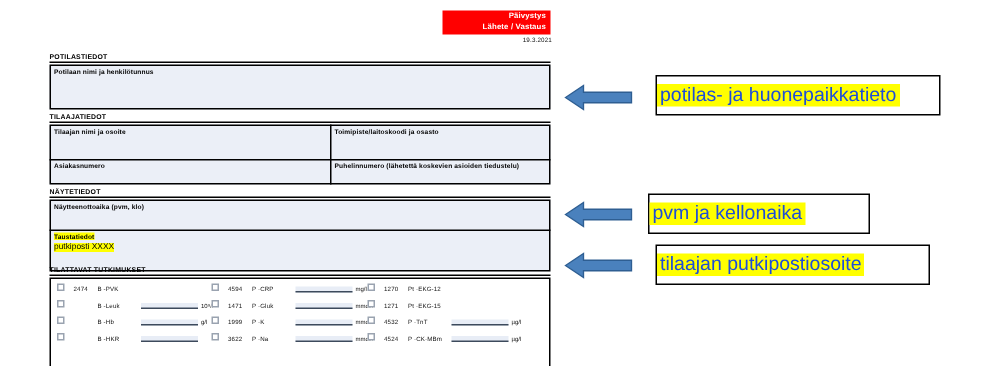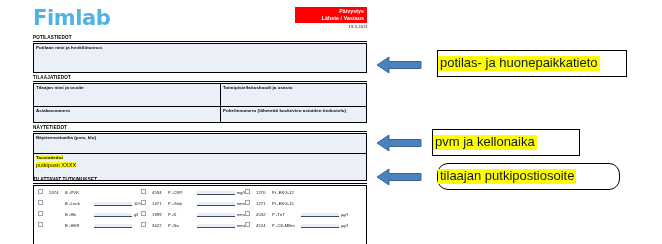--- a/index.html
+++ b/index.html
@@ -83,30 +83,29 @@
   .unit{
     position:absolute;font-size:4px;color:#111;white-space:nowrap;
   }
 
   
   .callout{
     position:absolute;border:1px solid #000;background:#ffffff;
     box-sizing:border-box;display:flex;align-items:center;
   }
   .callout span{
-    font-size:13px;color:#0f172a;padding:0 2px;line-height:1.15;
+    font-size:13px;color:#1d4ed8;padding:0 2px;line-height:1.15;
   }
   .arrow{position:absolute;}
 </style>
 </head>
 <body>
 
 <div class="form">
 
-  <div class="logo">Fimlab</div>
 
   <div class="redbox">
     <div class="r1">Päivystys</div>
     <div class="r2">Lähete / Vastaus</div>
   </div>
   <div class="reddate">19.3.2021</div>
 
   <div class="sechead" style="top:31px;">POTILASTIEDOT</div>
   <div class="hrule" style="top:37px;"></div>
   <div class="box" style="left:3px;top:39px;width:334px;height:30px;"></div>
@@ -198,15 +197,15 @@
 <svg class="arrow" style="left:375px;top:133px;width:48px;height:20px;" viewBox="0 0 48 20">
   <polygon points="2,10 14,2 14,6.5 46,6.5 46,13.5 14,13.5 14,18" fill="#4A81BD" stroke="#2E5E92" stroke-width="0.9"></polygon>
 </svg>
 <div class="callout" style="left:432px;top:129px;width:148px;height:27px;">
   <span class="hl">pvm ja kellonaika</span>
 </div>
 
 <svg class="arrow" style="left:375px;top:167px;width:48px;height:20px;" viewBox="0 0 48 20">
   <polygon points="2,10 14,2 14,6.5 46,6.5 46,13.5 14,13.5 14,18" fill="#4A81BD" stroke="#2E5E92" stroke-width="0.9"></polygon>
 </svg>
-<div class="callout" style="left:437px;top:163px;width:183px;height:27px;border-radius:11px;">
+<div class="callout" style="left:437px;top:163px;width:183px;height:27px;">
   <span class="hl">tilaajan putkipostiosoite</span>
 </div>
 
 </body></html>

